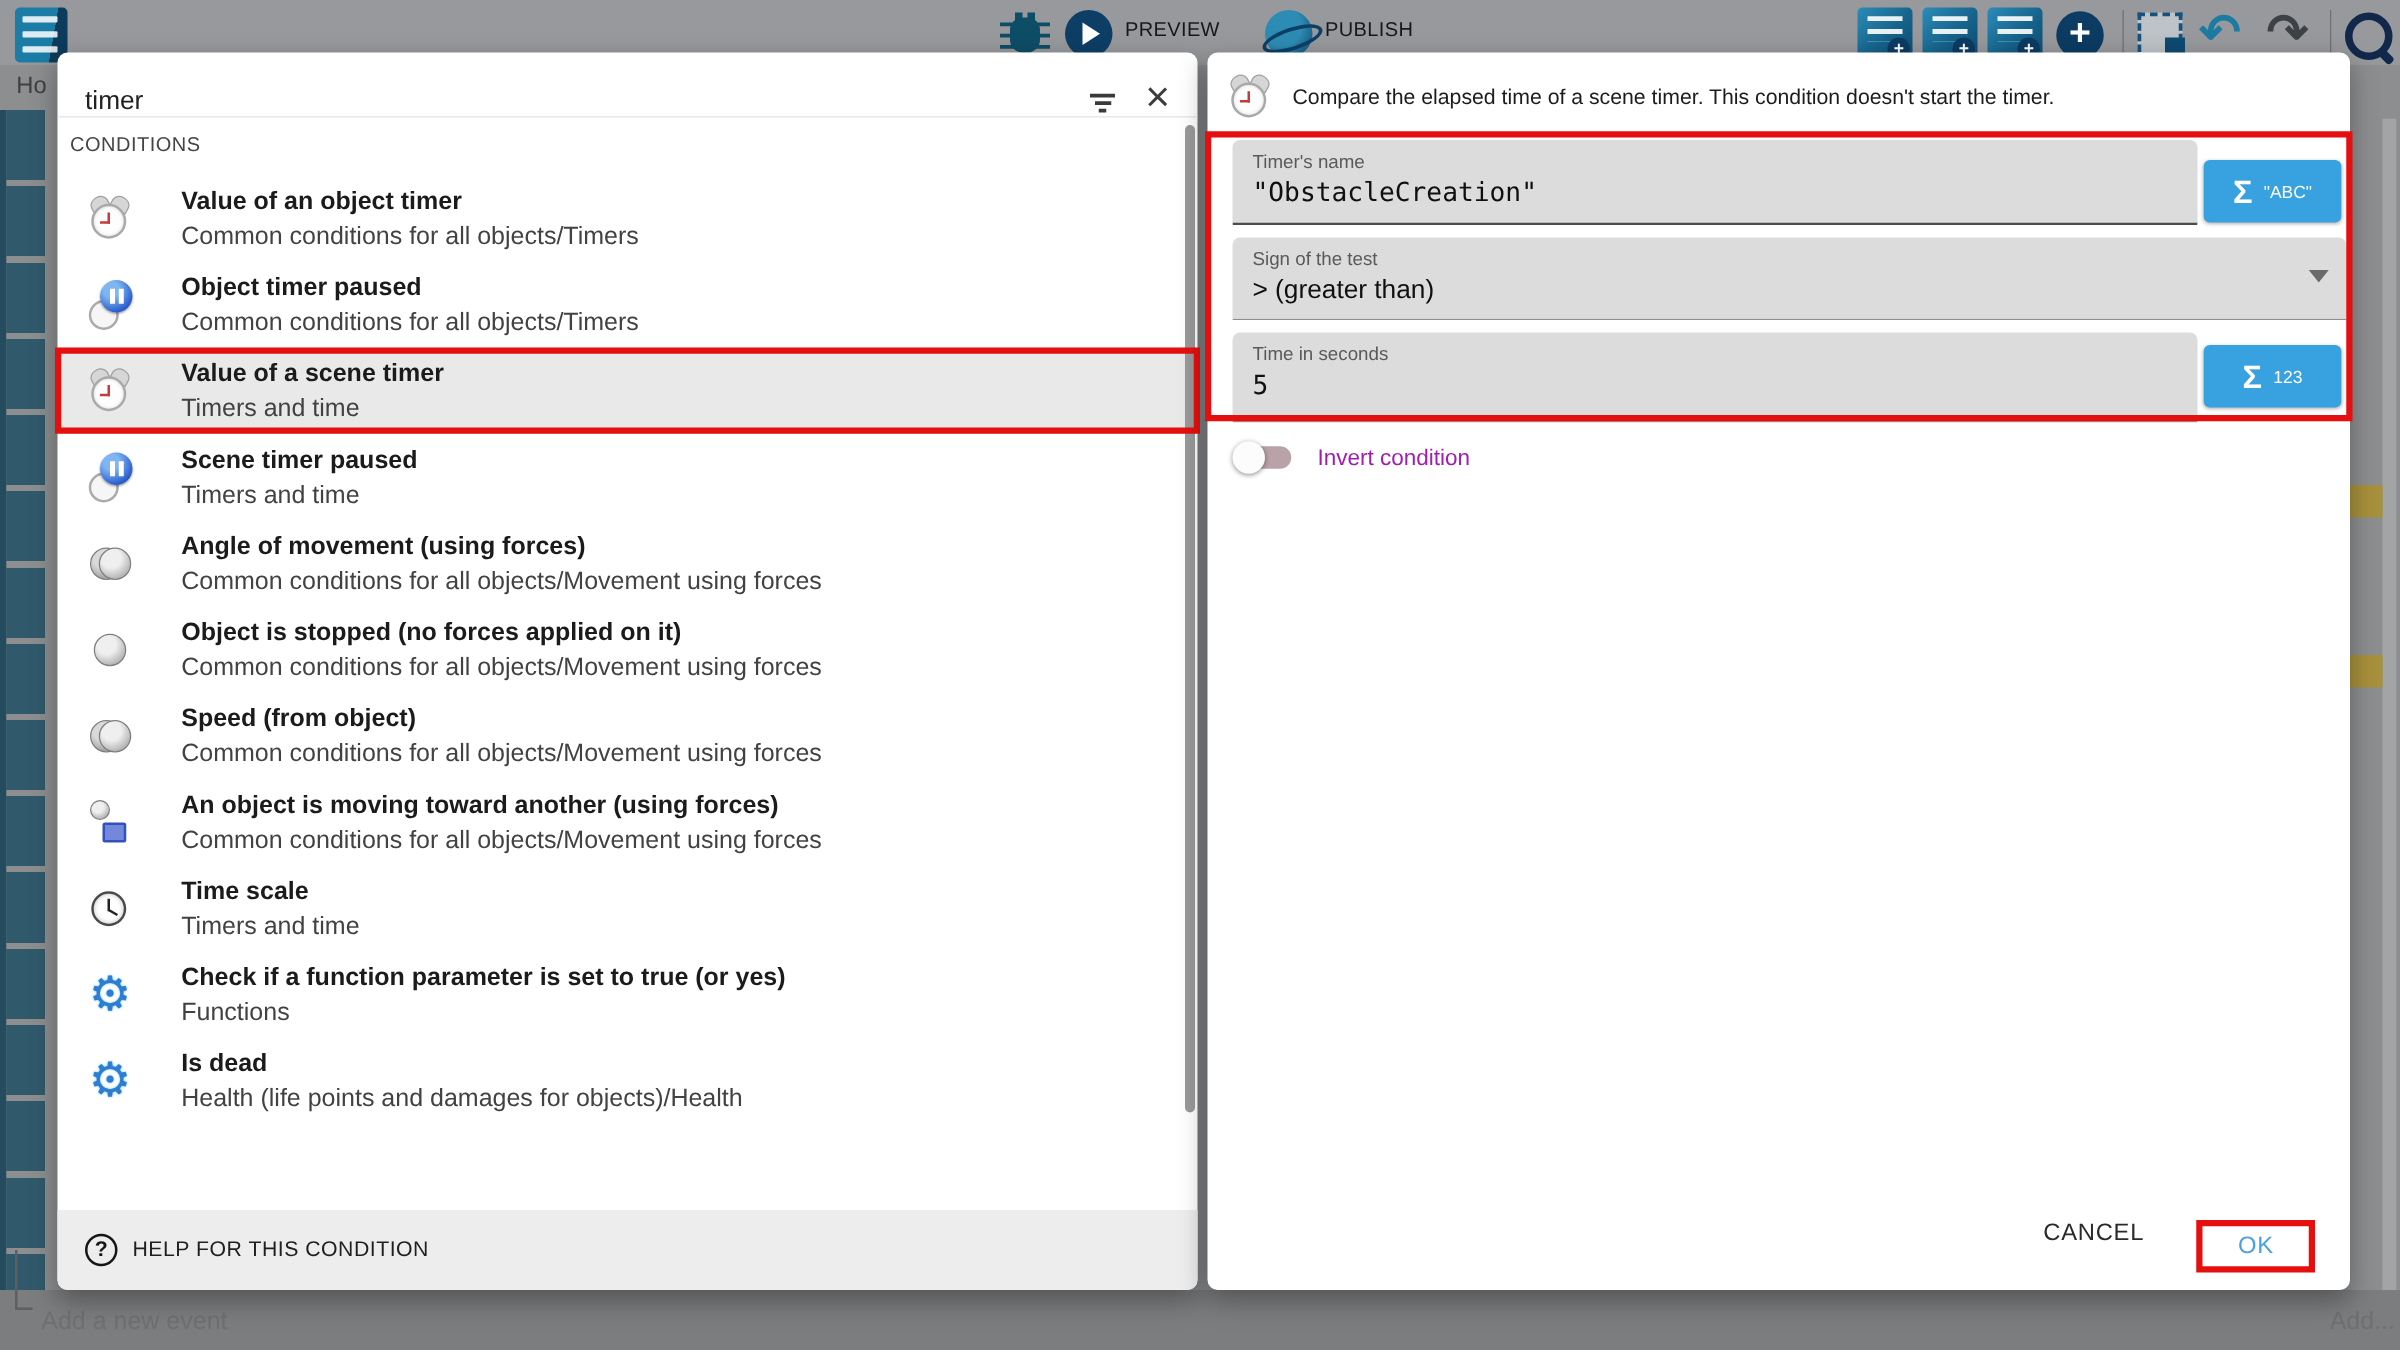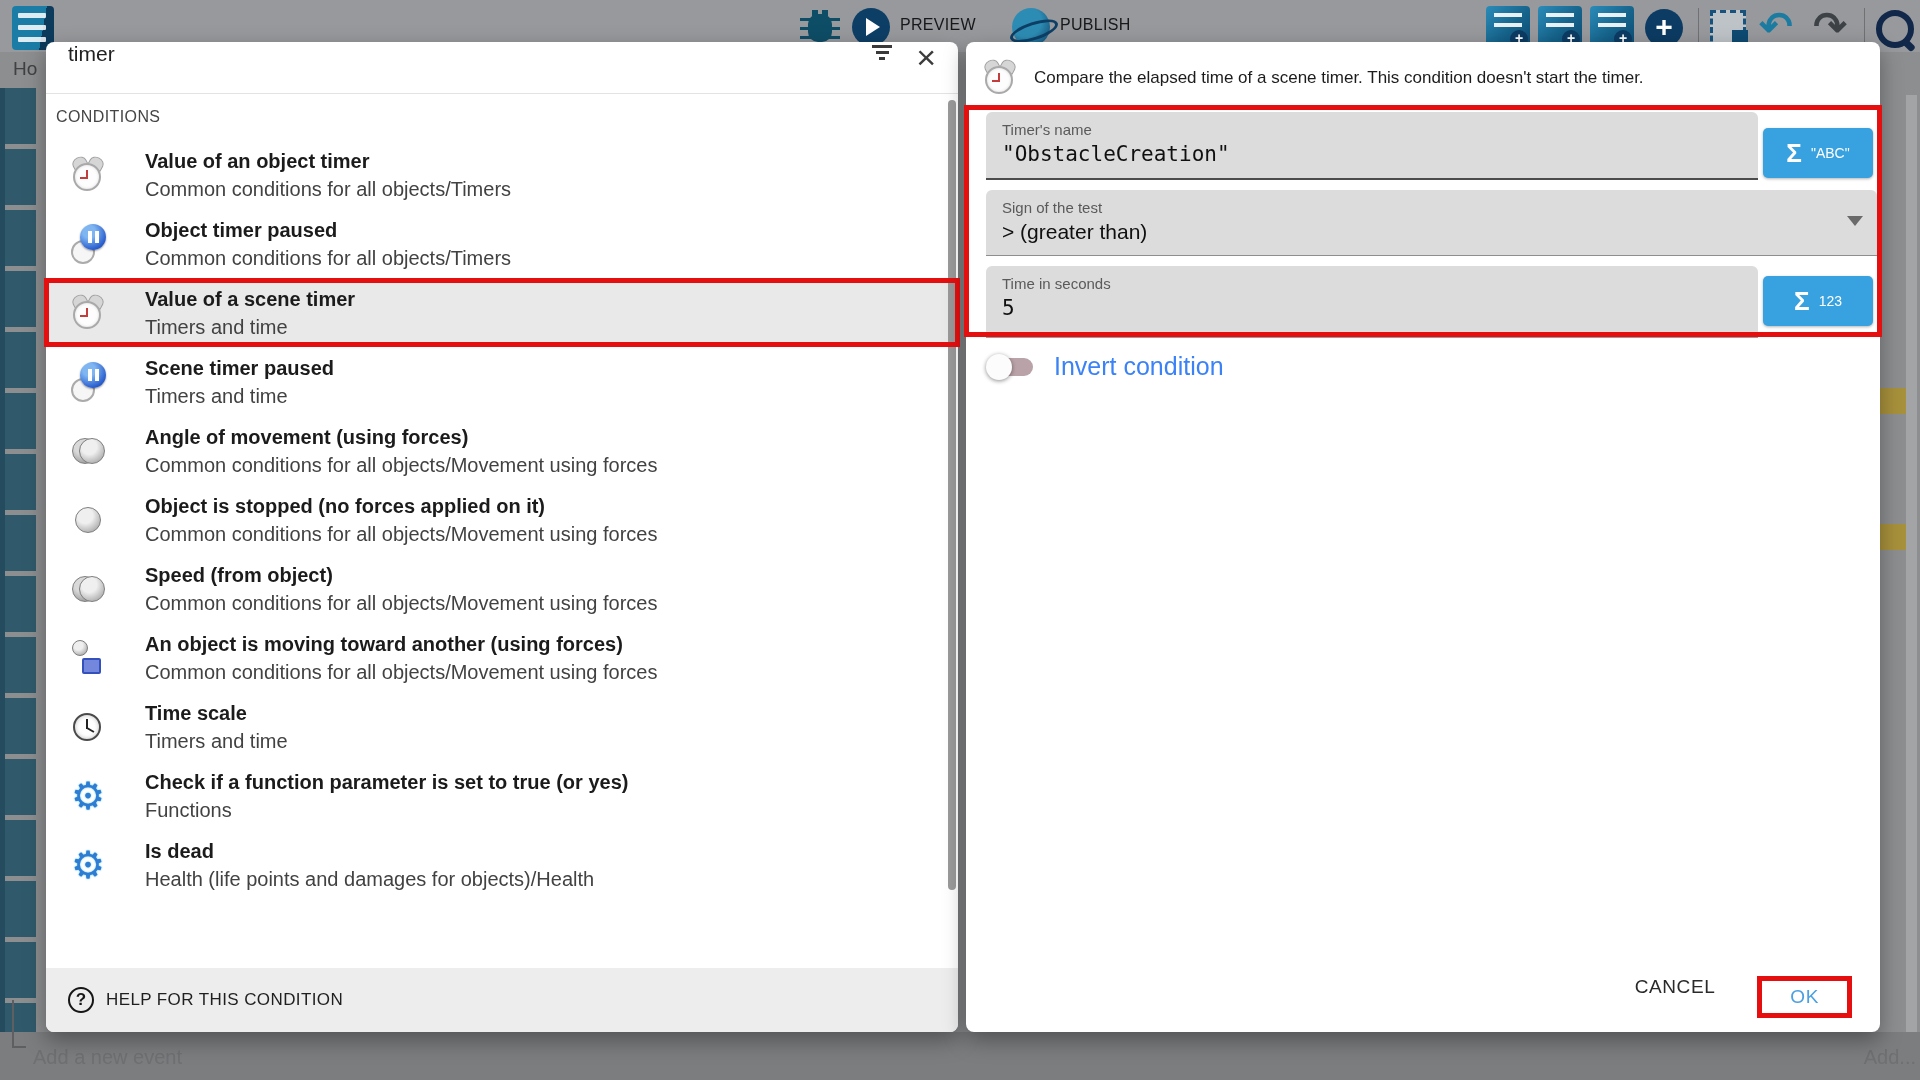--- a/index.html
+++ b/index.html
@@ -69,21 +69,21 @@
     background:#12284a; transform:rotate(-45deg); border-radius:3px; }
 
   
   .panel { position:absolute; top:42px; height:990px; background:#fff; border-radius:8px;
     box-shadow:0 8px 22px rgba(0,0,0,.35); z-index:10; }
   .left-panel { left:46px; width:912px; }
   .right-panel { left:966px; width:914px; }
 
   
   .lp-header { position:absolute; left:0; top:0; right:0; height:52px; border-bottom:1px solid #e3e3e3;
-    display:flex; align-items:flex-start; padding:0 22px; }
+    display:flex; align-items:flex-end; padding:0 22px; }
   .search-input { flex:1; border:none; outline:none; font-size:21px; color:#212121; background:transparent;
     font-family:"Liberation Sans",sans-serif; }
   .filter-icon { width:24px; margin-right:22px; cursor:pointer; }
   .filter-icon i { display:block; height:3px; margin:3px auto; background:#3a3a3a; }
   .filter-icon i:nth-child(1){width:20px;} .filter-icon i:nth-child(2){width:13px;} .filter-icon i:nth-child(3){width:6px;}
   .close-icon { font-size:34px; color:#3c3c3c; line-height:30px; cursor:pointer; }
 
   .section-header { position:absolute; left:10px; top:66px; font-size:16px; color:#454545; letter-spacing:.4px; }
 
   .cond-list { position:absolute; left:0; top:98px; right:0; }
@@ -169,21 +169,21 @@
     box-shadow:0 1px 3px rgba(0,0,0,.3); }
   .sigma-btn .sg { font-size:26px; font-weight:bold; }
   .sigma-btn .bt { font-size:14px; }
   .b-abc { top:86px; } .b-123 { top:234px; }
 
   .invert-row { position:absolute; left:20px; top:310px; display:flex; align-items:center; gap:16px; }
   .switch { position:relative; width:52px; height:28px; cursor:pointer; }
   .switch .track { position:absolute; left:5px; top:5px; width:42px; height:18px; border-radius:10px; background:#b9a2a8; }
   .switch .knob { position:absolute; left:0; top:1px; width:26px; height:26px; border-radius:50%; background:#fcfcfc;
     box-shadow:0 1px 4px rgba(0,0,0,.45); }
-  .invert-label { font-size:25px; color:#3b82f6; }
+  .invert-label { font-size:18px; color:#a21caf; }
 
   .dialog-actions { position:absolute; right:28px; bottom:14px; display:flex; gap:42px; }
   .cancel-btn { font-size:19px; color:#2a2a2a; letter-spacing:.6px; cursor:pointer; }
   .ok-wrap { border:5px solid #e60f0f; padding:5px 28px; }
   .ok-btn { font-size:19px; color:#4aa0e2; letter-spacing:.6px; cursor:pointer; }
 </style>
 </head>
 <body>
 
 <div class="topstrip"></div>

